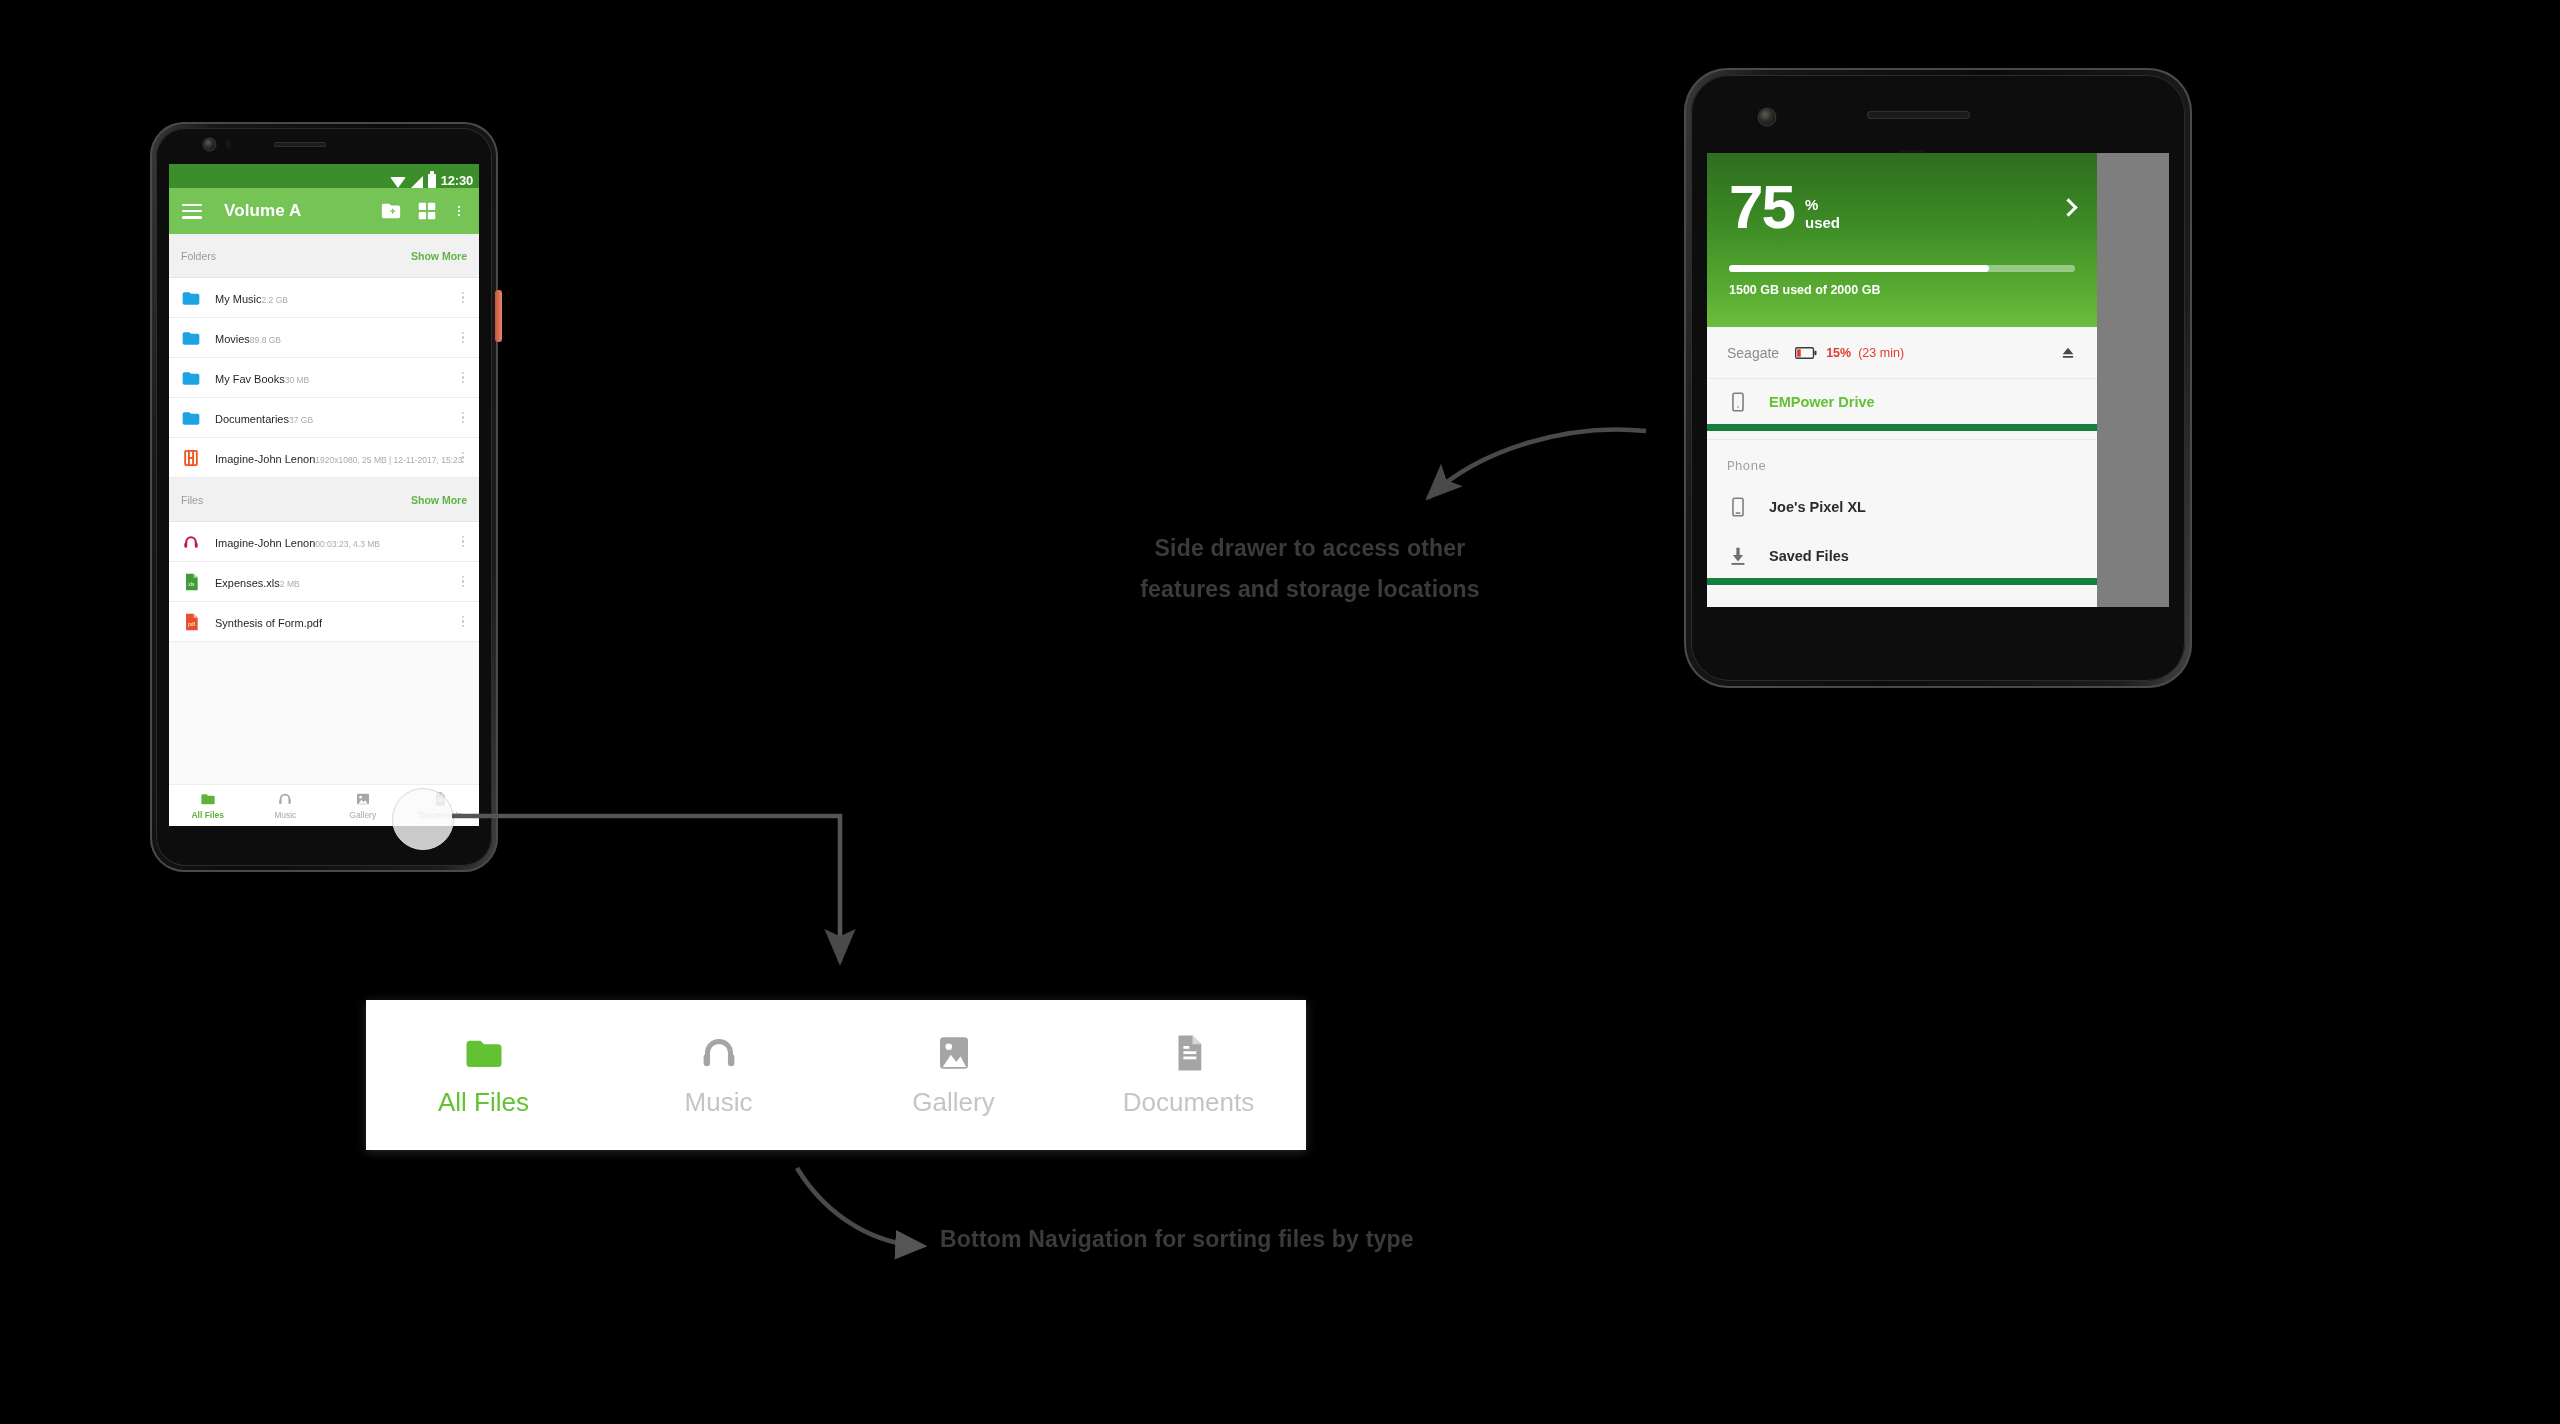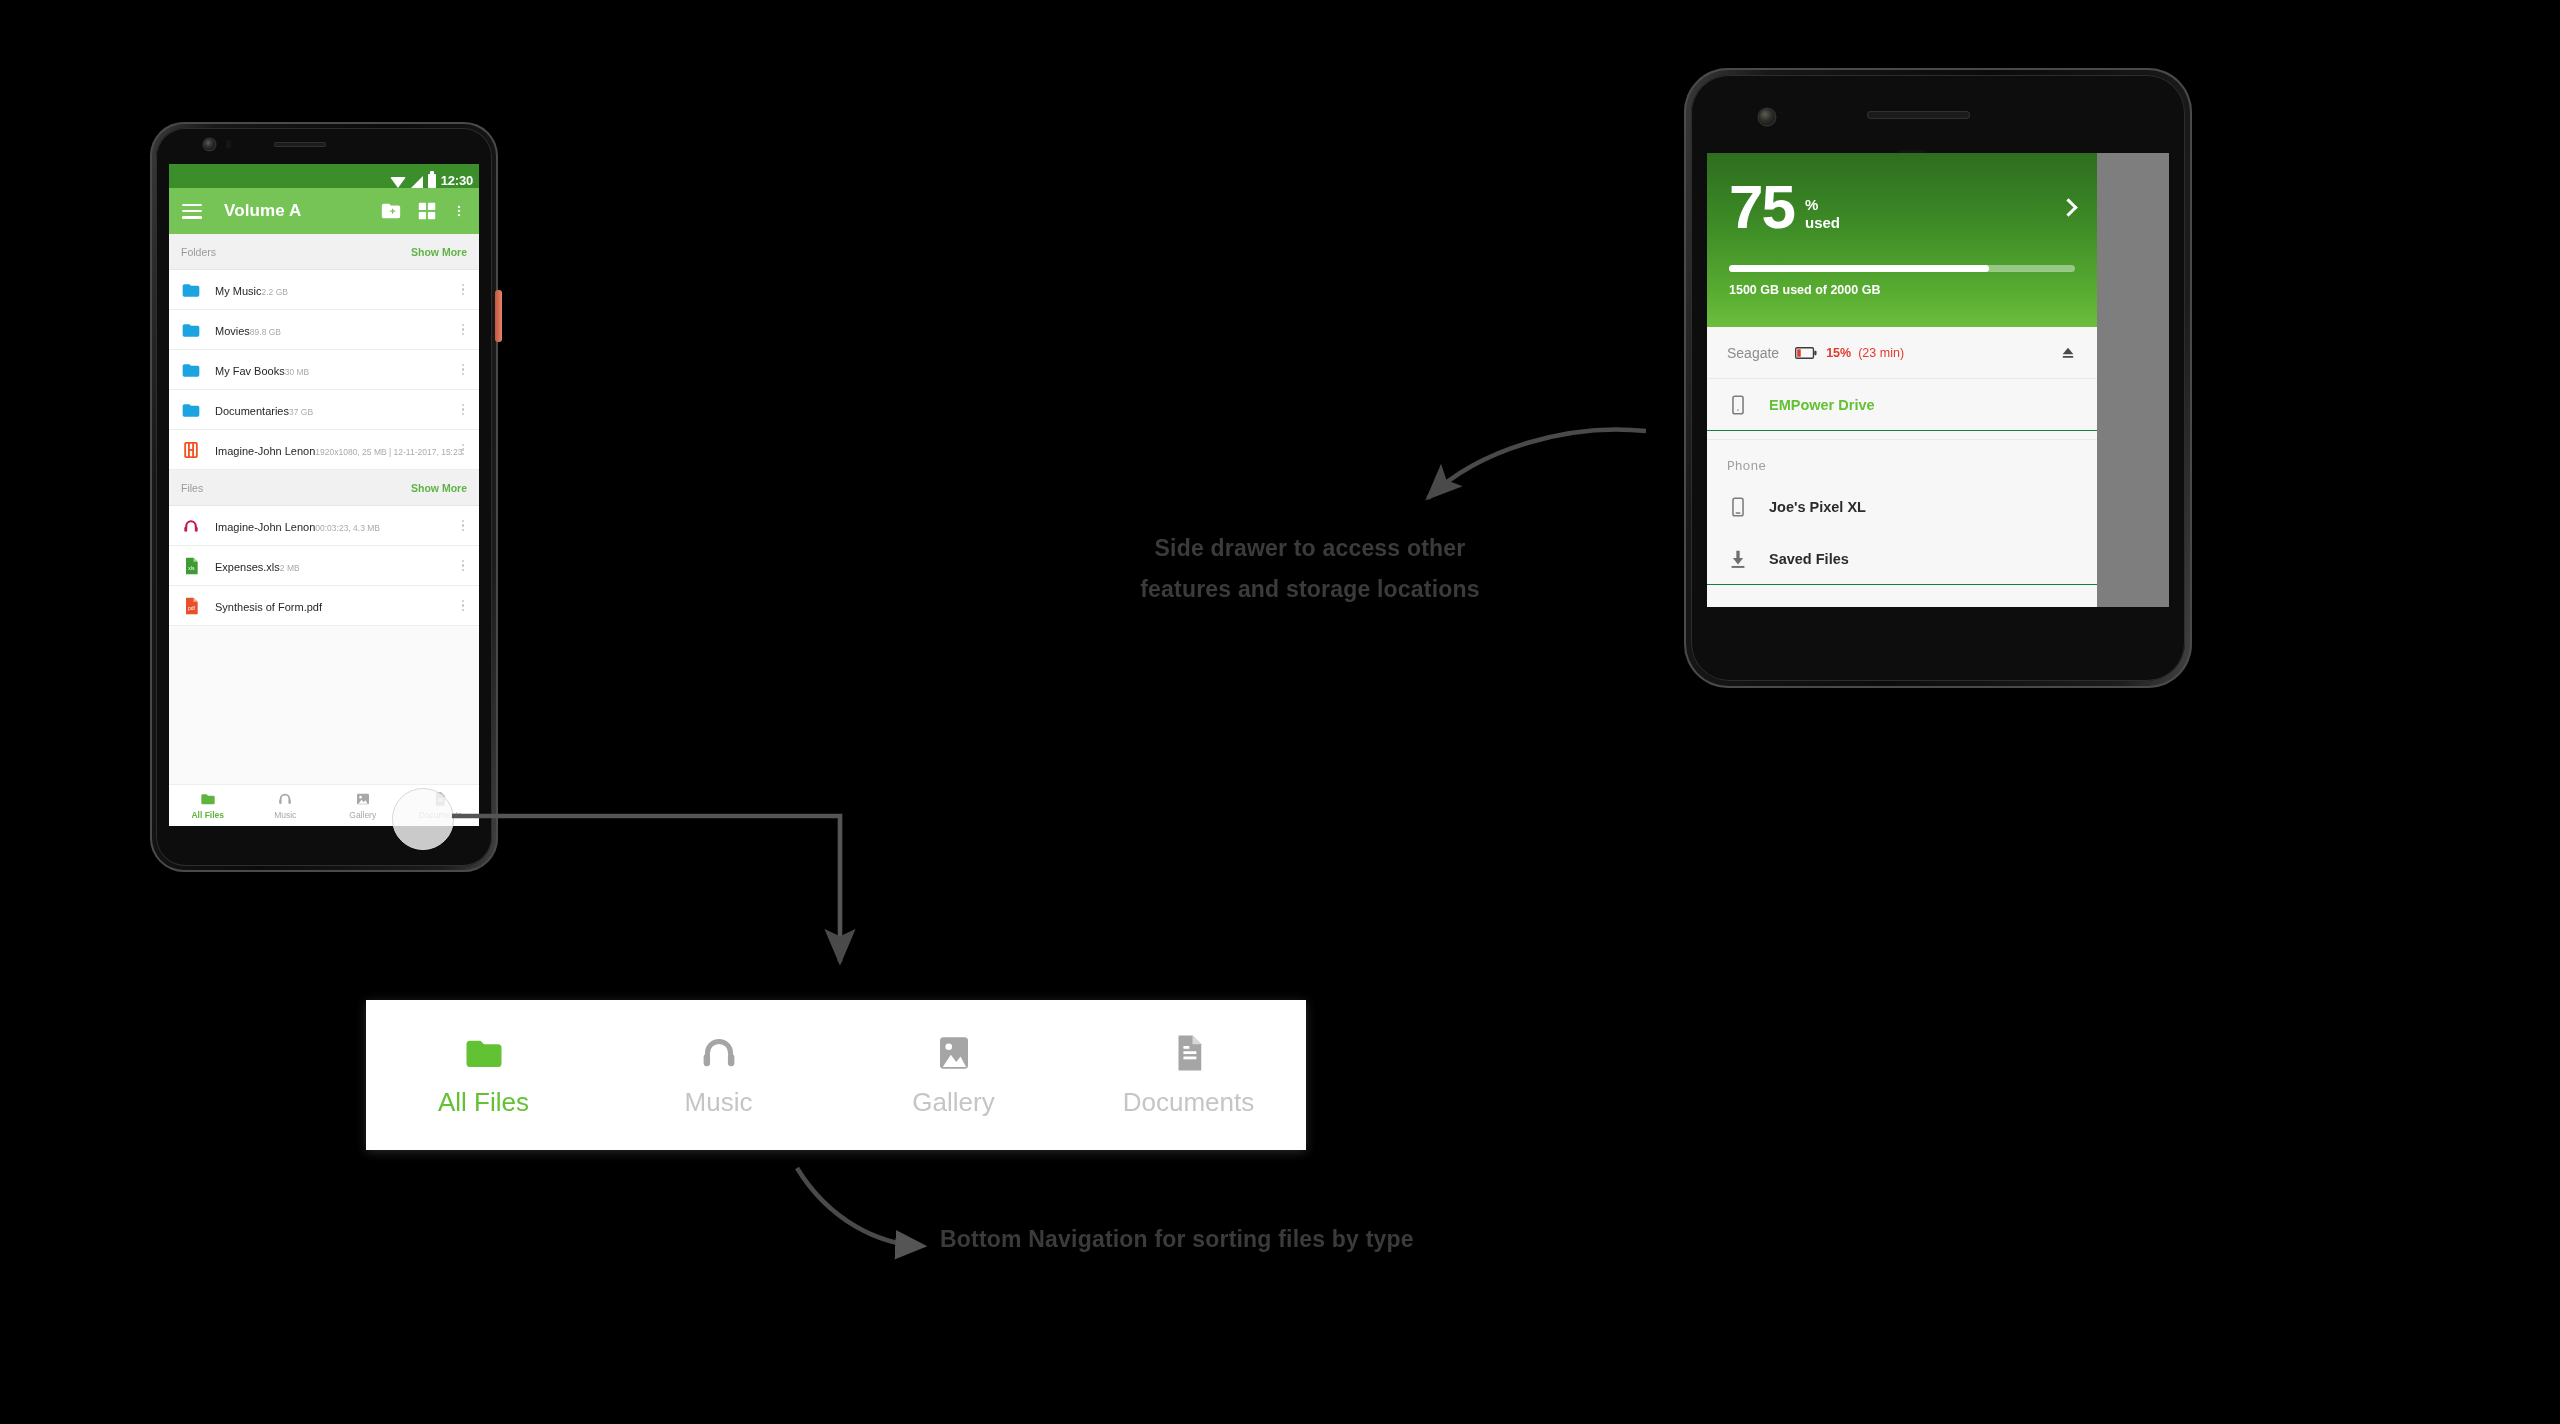--- a/index.html
+++ b/index.html
@@ -87,21 +87,21 @@
     display: flex; align-items: center; padding: 0 13px; gap: 0;
     color: #fff;
   }
   .appbar .title { font-size: 17px; font-weight: bold; margin-left: 22px; flex: 1; letter-spacing: .1px; }
   .hamburger { width: 20px; height: 15px; display: flex; flex-direction: column; justify-content: space-between; cursor: pointer; }
   .hamburger i { display: block; height: 2.2px; background: #fff; border-radius: 1px; }
   .bar-ico { width: 22px; height: 22px; margin-left: 14px; position: relative; cursor: pointer; }
   .svg-w { display: block; width: 100%; height: 100%; }
 
   .sectionhdr {
-    height: 36px; background: #f1f1f1;
+    height: 44px; background: #f1f1f1;
     display: flex; align-items: center; justify-content: space-between;
     padding: 16px 12px;
     border-bottom: 1px solid #e6e6e6;
   }
   .sectionhdr .lbl { font-size: 10.5px; color: #9a9a9a; }
   .sectionhdr .more { font-size: 10.5px; color: #61b347; font-weight: bold; cursor: pointer; }
 
   .frow {
     display: flex; align-items: center; gap: 0;
     height: 40px; padding: 0 10px 0 12px;
@@ -160,21 +160,21 @@
     border-bottom: 1px solid #e9e9e9; background: #f7f7f7;
   }
   .devrow .dname { font-size: 14px; color: #8c8c8c; }
   .devrow .batt-ico { width: 22px; height: 12px; margin-left: 16px; position: relative; }
   .devrow .bpct { margin-left: 9px; font-size: 12.5px; color: #e03b2f; font-weight: bold; }
   .devrow .btime { margin-left: 7px; font-size: 12.5px; color: #e03b2f; }
   .eject { margin-left: auto; width: 18px; height: 16px; cursor: pointer; }
 
   .dlink {
     height: 52px; display: flex; align-items: center; padding: 0 20px; gap: 20px;
-    border-bottom: 1px solid #15803d; cursor: pointer; background: #f7f7f7;
+    border-bottom: 7px solid #15803d; cursor: pointer; background: #f7f7f7;
   }
   .dlink .di { width: 22px; height: 22px; flex: 0 0 22px; display: flex; align-items: center; justify-content: center; }
   .dlink .dl { font-size: 14.5px; color: #2b2b2b; font-weight: bold; }
   .dlink.accent .dl { color: #63c134; }
   .dgroup-label { padding: 19px 20px 7px; font-size: 13px; color: #9f9f9f; font-family: Liberation Mono, monospace; }
   .dsep { height: 9px; background: #f7f7f7; border-bottom: 1px solid #e9e9e9; }
   .dlink.nob { border-bottom: none; }
 
   
   #callout {

